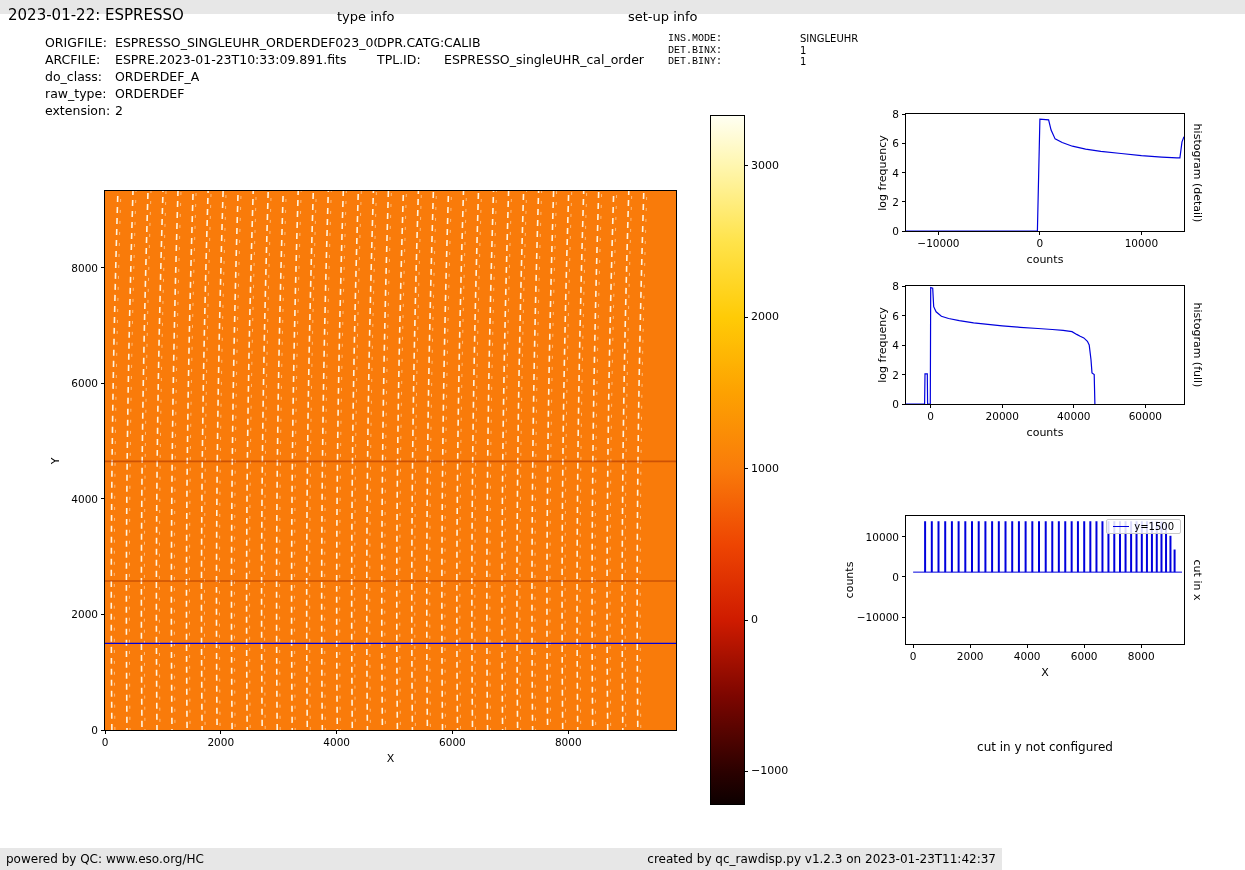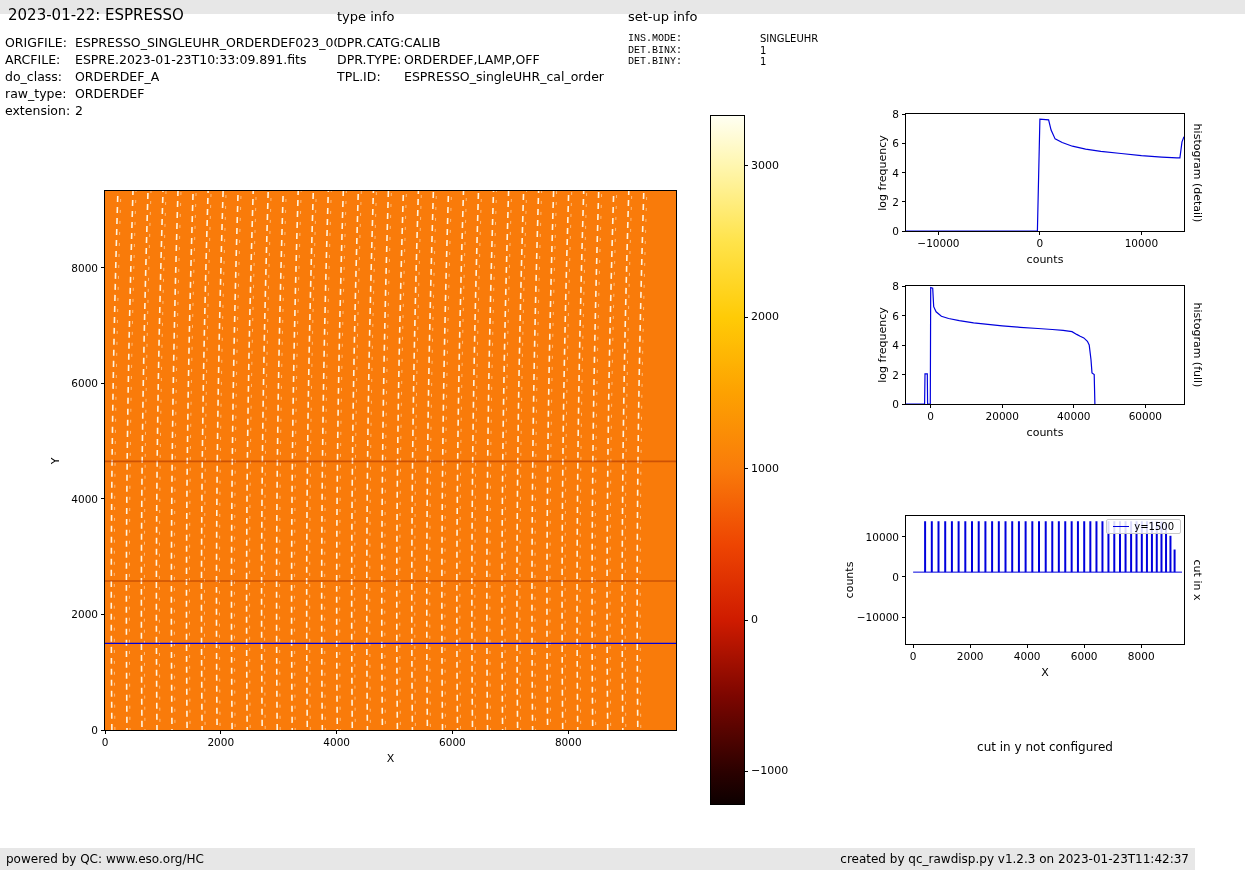--- a/index.html
+++ b/index.html
@@ -6,21 +6,21 @@
   html,body { width:1245px; height:870px; overflow:hidden; }
   body { font-family:"DejaVu Sans","Liberation Sans",sans-serif; background:#fff; color:#000; position:relative; }
 
   .topbar { position:absolute; left:0; top:0; width:1245px; height:14px; background:#e7e7e7; }
   .topbar .title { position:absolute; left:8px; top:6px; font-size:15px; }
   .col-head { position:absolute; top:9px; font-size:13px; }
   .type-head { left:337px; }
   .setup-head { left:628px; }
 
   .info { position:absolute; }
-  .info .row { display:flex; height:17px; line-height:17px; font-size:12.5px; white-space:nowrap; }
+  .info .row { display:flex; height:17px; line-height:17px; font-size:12.5px; white-space:nowrap;margin-left:40px; }
   .info .lbl { flex:none; }
   .file-info { left:5px; top:34px; }
   .file-info .lbl { width:70px; }
   .file-info .val { max-width:262px; overflow:hidden; }
   .type-info { left:337px; top:34px; }
   .type-info .lbl { width:67px; }
   .setup-info { left:628px; top:33px; }
   .setup-info .row { height:11.5px; line-height:11.5px; font-size:10px; }
   .setup-info .lbl { width:132px;font-family:Liberation Mono, monospace; }
 
@@ -36,21 +36,21 @@
 
   .cb-tickmark { position:absolute; left:100%; width:4px; height:1px; background:#000; }
   .cb-ticklabel { position:absolute; left:calc(100% + 7px); font-size:11px; line-height:13px; margin-top:-7px; white-space:nowrap; }
 
   .legend { position:absolute; right:3px; top:3px; display:flex; align-items:center; gap:5px; padding:1px 6px; background:rgba(255,255,255,0.85); border:1px solid #c8c8c8; border-radius:2px; }
   .legend-sample { width:16px; height:0; border-top:1.5px solid #0000dd; }
   .legend-text { font-size:10px; }
 
   .note { position:absolute; left:905px; top:740px; width:280px; text-align:center; font-size:12px; }
 
-  .bottombar { position:absolute; left:0; top:848px; width:1195px; height:22px; background:#e7e7e7;
+  .bottombar { position:absolute; left:0; top:848px; width:1002px; height:22px; background:#e7e7e7;
                display:flex; justify-content:space-between; align-items:center; padding:0 6px; font-size:12px; }
   .plain-link { color:#000; text-decoration:none; cursor:pointer; margin-left:4px; }
 </style>
 <title>2023-01-22: ESPRESSO</title></head>
 <body>
 
 <header class="topbar">
   <span class="title">2023-01-22: ESPRESSO</span>
   <span class="col-head type-head">type info</span>
   <span class="col-head setup-head">set-up info</span>
@@ -76,24 +76,20 @@
   <div class="row">
       <span class="lbl">extension:</span>
       <span class="val">2</span>
     </div>
 </div>
 
 <div class="info type-info">
   <div class="row">
       <span class="lbl">DPR.CATG:</span>
       <span class="val">CALIB</span>
-    </div>
-  <div class="row">
-      <span class="lbl">DPR.TYPE:</span>
-      <span class="val">ORDERDEF,LAMP,OFF</span>
     </div>
   <div class="row">
       <span class="lbl">TPL.ID:</span>
       <span class="val">ESPRESSO_singleUHR_cal_order</span>
     </div>
 </div>
 
 <div class="info setup-info">
   <div class="row">
       <span class="lbl">INS.MODE:</span>

